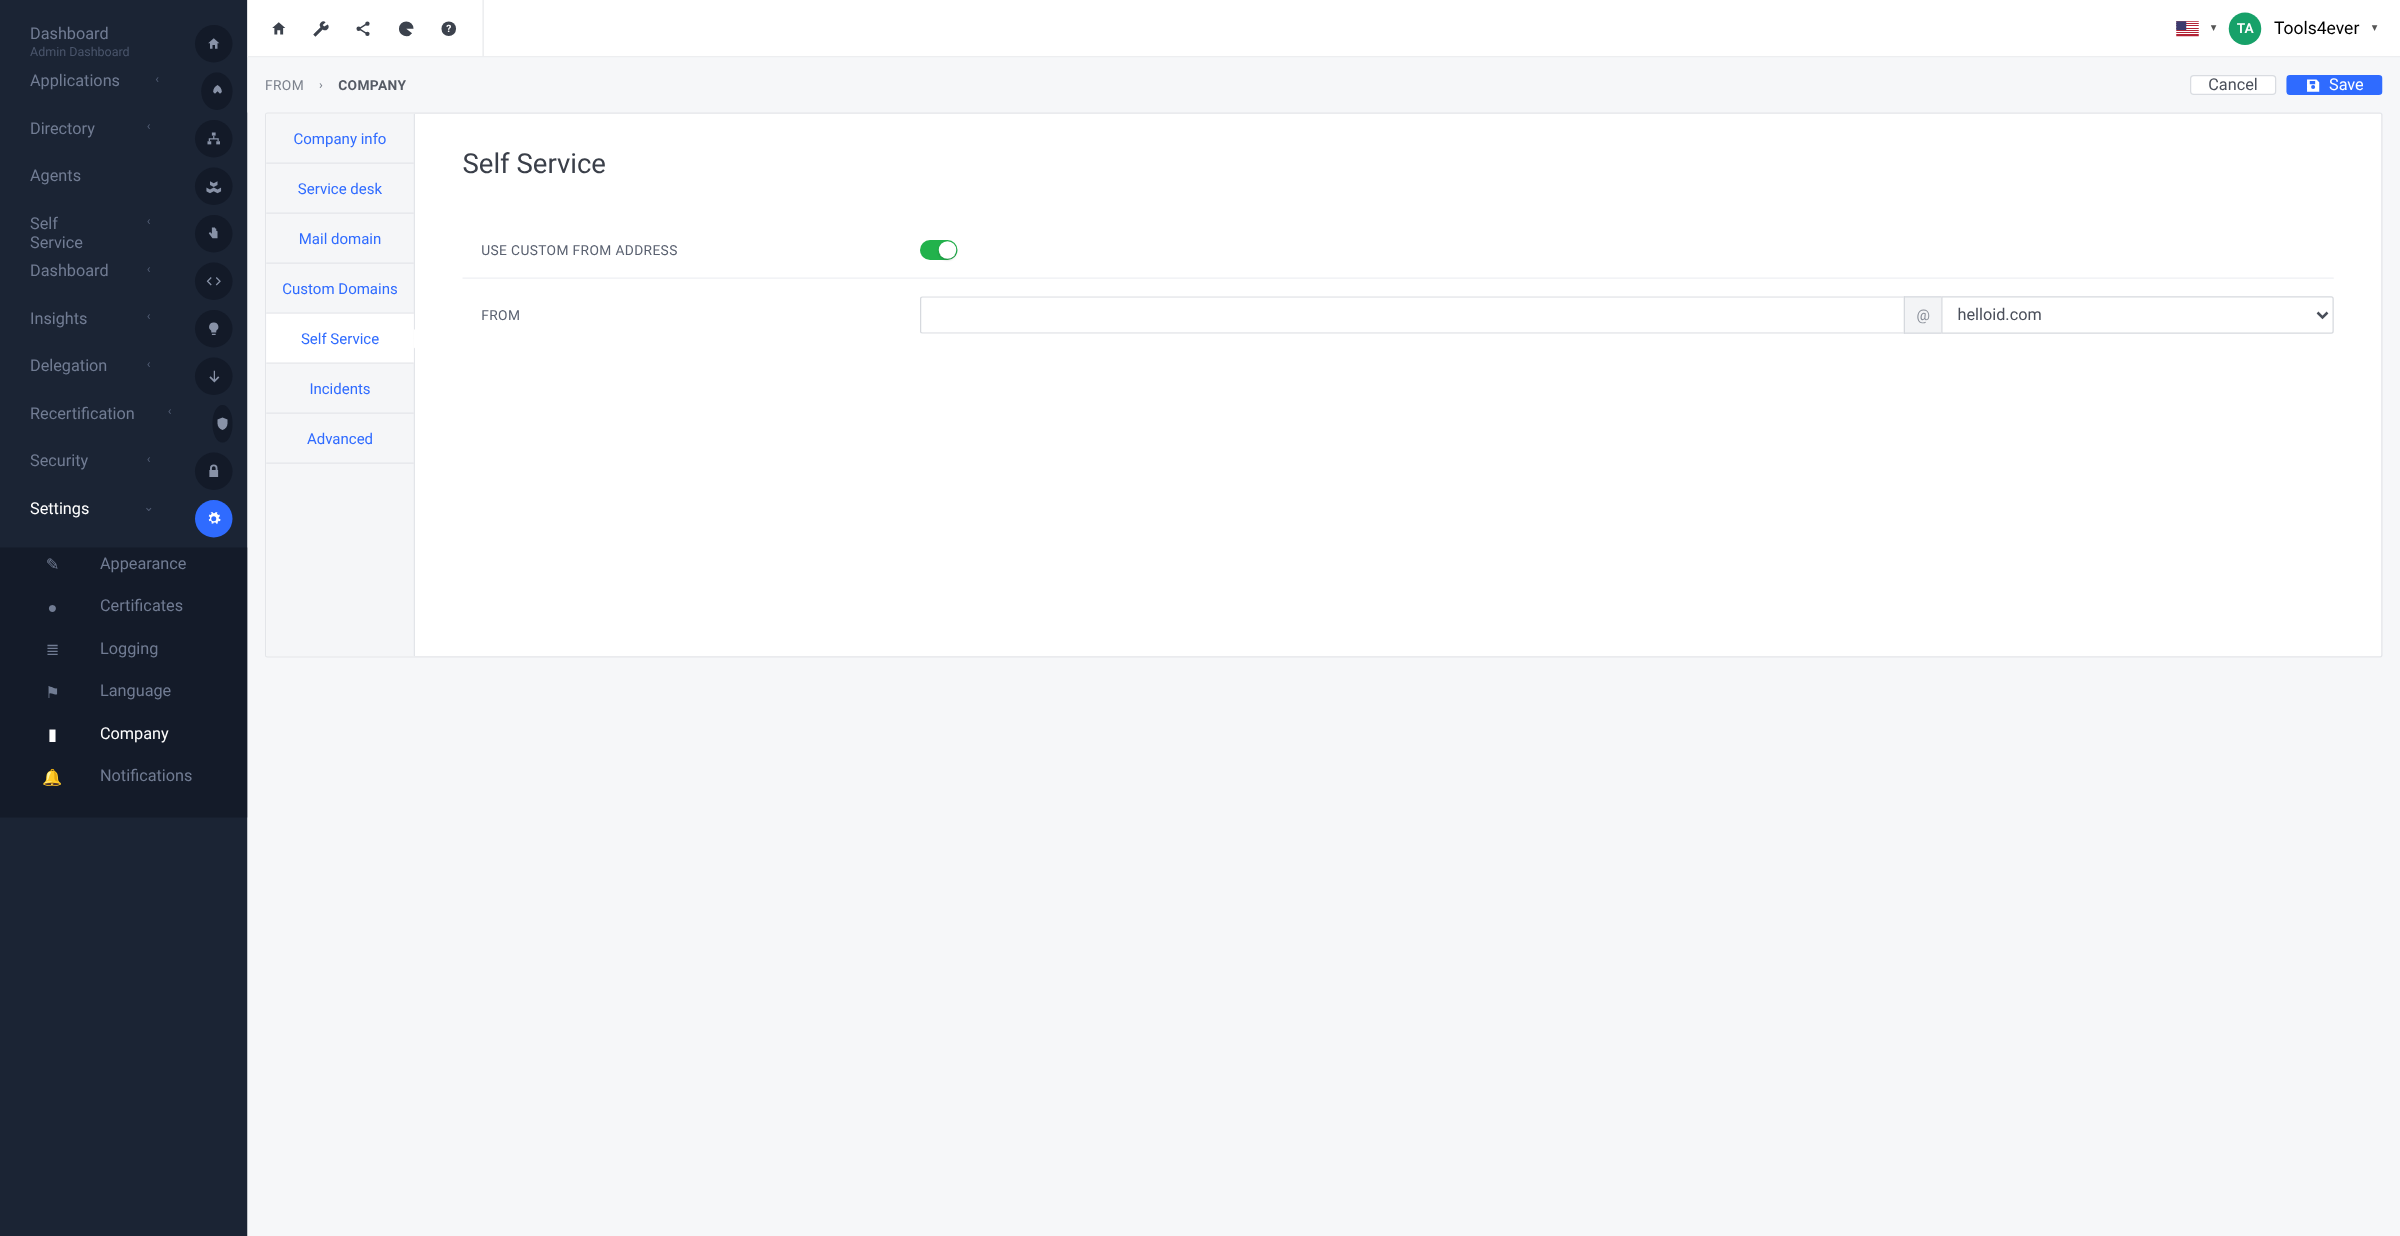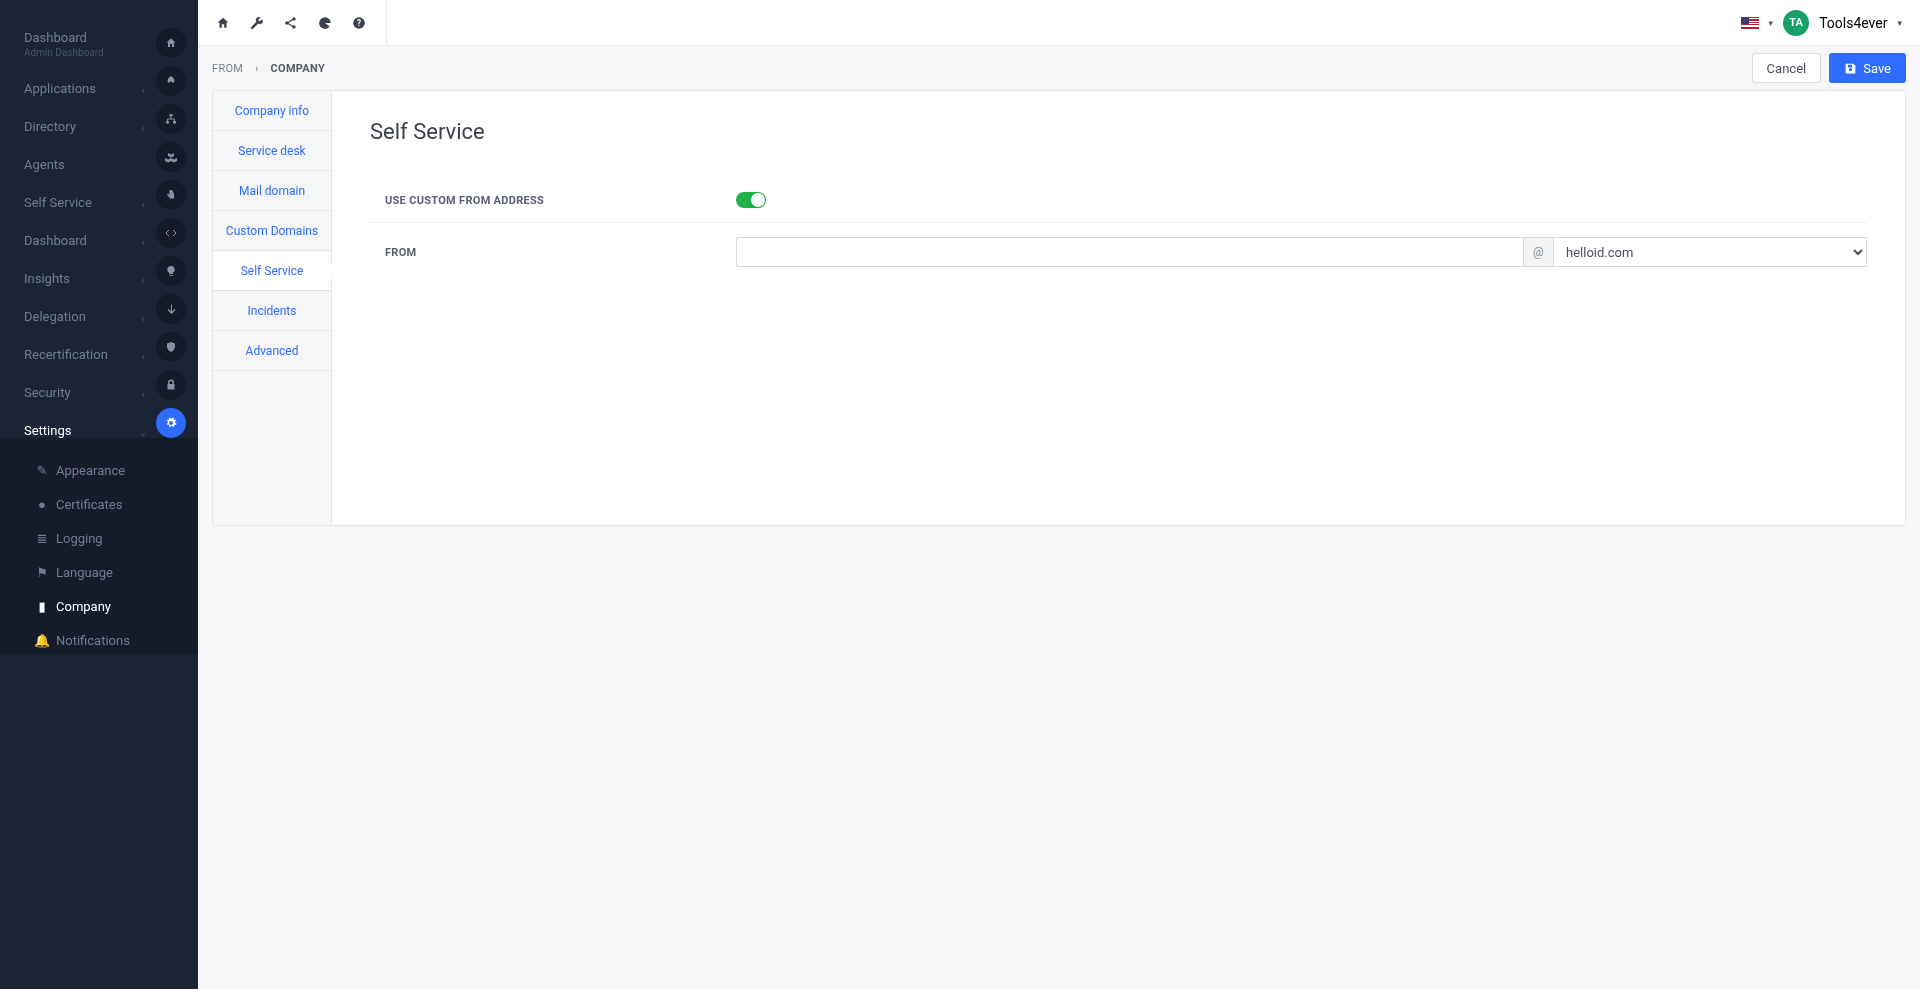--- a/index.html
+++ b/index.html
@@ -5,21 +5,21 @@
   * { margin: 0; padding: 0; box-sizing: border-box; font-family: -apple-system, BlinkMacSystemFont, "Segoe UI", Roboto, sans-serif; }
   body { background: #ffffff; color: #333; overflow-x: hidden; }
   .layout { display: flex; min-height: 100vh; }
 
   
   .sidebar { width: 198px; background: #1b2434; color: #8a94a6; display: flex; flex-direction: column; }
   .logo-wrap { height: 48px; display: flex; align-items: center; padding-left: 24px; }
   .logo { width: 26px; height: 26px; background: #2f6bff; border-radius: 4px; display: flex; align-items: center; justify-content: center; color: #fff; font-weight: 700; font-size: 12px; position: relative; }
   .logo::after { content:""; position:absolute; bottom:-4px; left:5px; width:0; height:0; border-left:4px solid transparent; border-right:4px solid transparent; border-top:5px solid #2f6bff; }
   .nav { padding-top: 20px; }
-  .nav-item { display: flex; align-items: flex-end; justify-content: space-between; padding: 0 12px 0 24px; height: 38px; cursor: pointer; color: #717c93; font-size: 13px; }
+  .nav-item { display: flex; align-items: flex-start; justify-content: space-between; padding: 0 12px 0 24px; height: 38px; cursor: pointer; color: #717c93; font-size: 13px; gap: 24px; }
   .nav-item.sub { padding-left: 36px; font-size: 13px; height: 34px; color:#717c93; }
   .nav-item.sub .sub-icon { width: 12px; margin-right: 8px; display:inline-flex; justify-content:center; color:#717c93; }
   .nav-item.sub.active { color: #fff; }
   .nav-item.sub.active .sub-icon { color:#fff; }
   .nav-item .label { flex: 1; }
   .nav-item .subtitle { font-size: 10px; color:#4a556b; margin-top:2px; display:block; }
   .nav-item .col { display:flex; flex-direction:column; flex:1; }
   .nav-item .chev { width: 14px; text-align:center; color:#4f5a71; font-size:10px; margin-right:6px; }
   .nav-item .iconcirc { width: 30px; height: 30px; border-radius: 50%; background: #131a28; display: flex; align-items: center; justify-content: center; color: #8892a7; font-size: 12px; }
   .nav-item.open { color: #fff; }
@@ -37,36 +37,36 @@
   .caret { font-size:9px; color:#555; }
   .avatar { width: 26px; height: 26px; background: #17a169; border-radius: 50%; display: flex; align-items: center; justify-content: center; color: #fff; font-size: 11px; font-weight:600; }
   .username { font-size: 14px; color: #000000; }
 
   
   .crumbbar { height: 44px; display: flex; align-items: center; padding: 0 14px; background:#f6f7f9; }
   .crumbs { font-size: 11px; letter-spacing: 0.3px; color: #7c828d; display:flex; align-items:center; gap:12px; }
   .crumbs .sep { font-size:10px; color:#7c828d; }
   .crumbs .current { font-weight:700; color:#565b65; }
   .actions { margin-left: auto; display: flex; gap: 8px; }
-  .btn { height: 30px; padding: 0 14px; border-radius: 3px; font-size: 13px; cursor: pointer; display:flex; align-items:center; gap:6px; border:1px solid transparent; }
+  .btn { height: 16px; padding: 0 14px; border-radius: 3px; font-size: 13px; cursor: pointer; display:flex; align-items:center; gap:6px; border:1px solid transparent; }
   .btn-default { background:#fff; border-color:#d9dce1; color:#4a4f5a; }
   .btn-primary { background:#2f6bff; color:#fff; }
 
   
   .content { flex:1; padding: 0 14px 14px; }
   .panel { display:flex; background:#fff; border:1px solid #e3e5e9; border-radius:2px; min-height:436px; }
   .tabs { width:119px; background:#f5f6f8; border-right:1px solid #e3e5e9; }
   .tab { height:40px; display:flex; align-items:center; justify-content:center; font-size:12px; color:#2f6bff; border-bottom:1px solid #e3e5e9; cursor:pointer; text-align:left; padding:0 6px; position:relative; }
   .tab.active { background:#fff; color:#2f6bff; }
   .tab.active::after { content:""; position:absolute; right:-8px; top:50%; transform:translateY(-50%); width:0; height:0; border-top:8px solid transparent; border-bottom:8px solid transparent; border-left:8px solid #fff; }
   .pane { flex:1; padding: 28px 38px; }
   .pane h2 { font-size: 22px; font-weight: 400; color:#3a3f49; margin-bottom: 34px; }
   .formrow { display:flex; align-items:center; padding: 14px 0; border-bottom:1px solid #eef0f3; }
   .formrow:last-child { border-bottom:none; }
-  .formrow .lbl { width: 366px; font-size:11px; font-weight:700; letter-spacing:0.3px; color:#5a6170;padding-left:15px; }
+  .formrow .lbl { width: 366px; font-size:11px; font-weight:400; letter-spacing:0.3px; color:#5a6170;padding-left:15px; }
   .formrow .ctrl { flex:1; display:flex; align-items:center; }
   .toggle { width:30px; height:16px; background:#22b24c; border-radius:10px; position:relative; cursor:pointer; }
   .toggle::after { content:""; position:absolute; width:14px; height:14px; background:#fff; border-radius:50%; top:1px; right:1px; box-shadow:0 1px 2px rgba(0,0,0,0.2); }
   .inputgroup { display:flex; flex:1; }
   .inputgroup input { flex:1; height:30px; border:1px solid #d6d9de; border-right:none; padding:0 10px; font-size:13px; border-radius:2px 0 0 2px; }
   .inputgroup .at { width:30px; height:30px; border:1px solid #d6d9de; border-right:none; background:#f3f4f6; display:flex; align-items:center; justify-content:center; color:#8a8f99; font-size:12px; }
   .inputgroup select { width:314px; height:30px; border:1px solid #d6d9de; padding:0 8px; font-size:13px; color:#4a4f5a; border-radius:0 2px 2px 0; background:#fff; }
   svg { display:block; }
 </style>
 </head>

